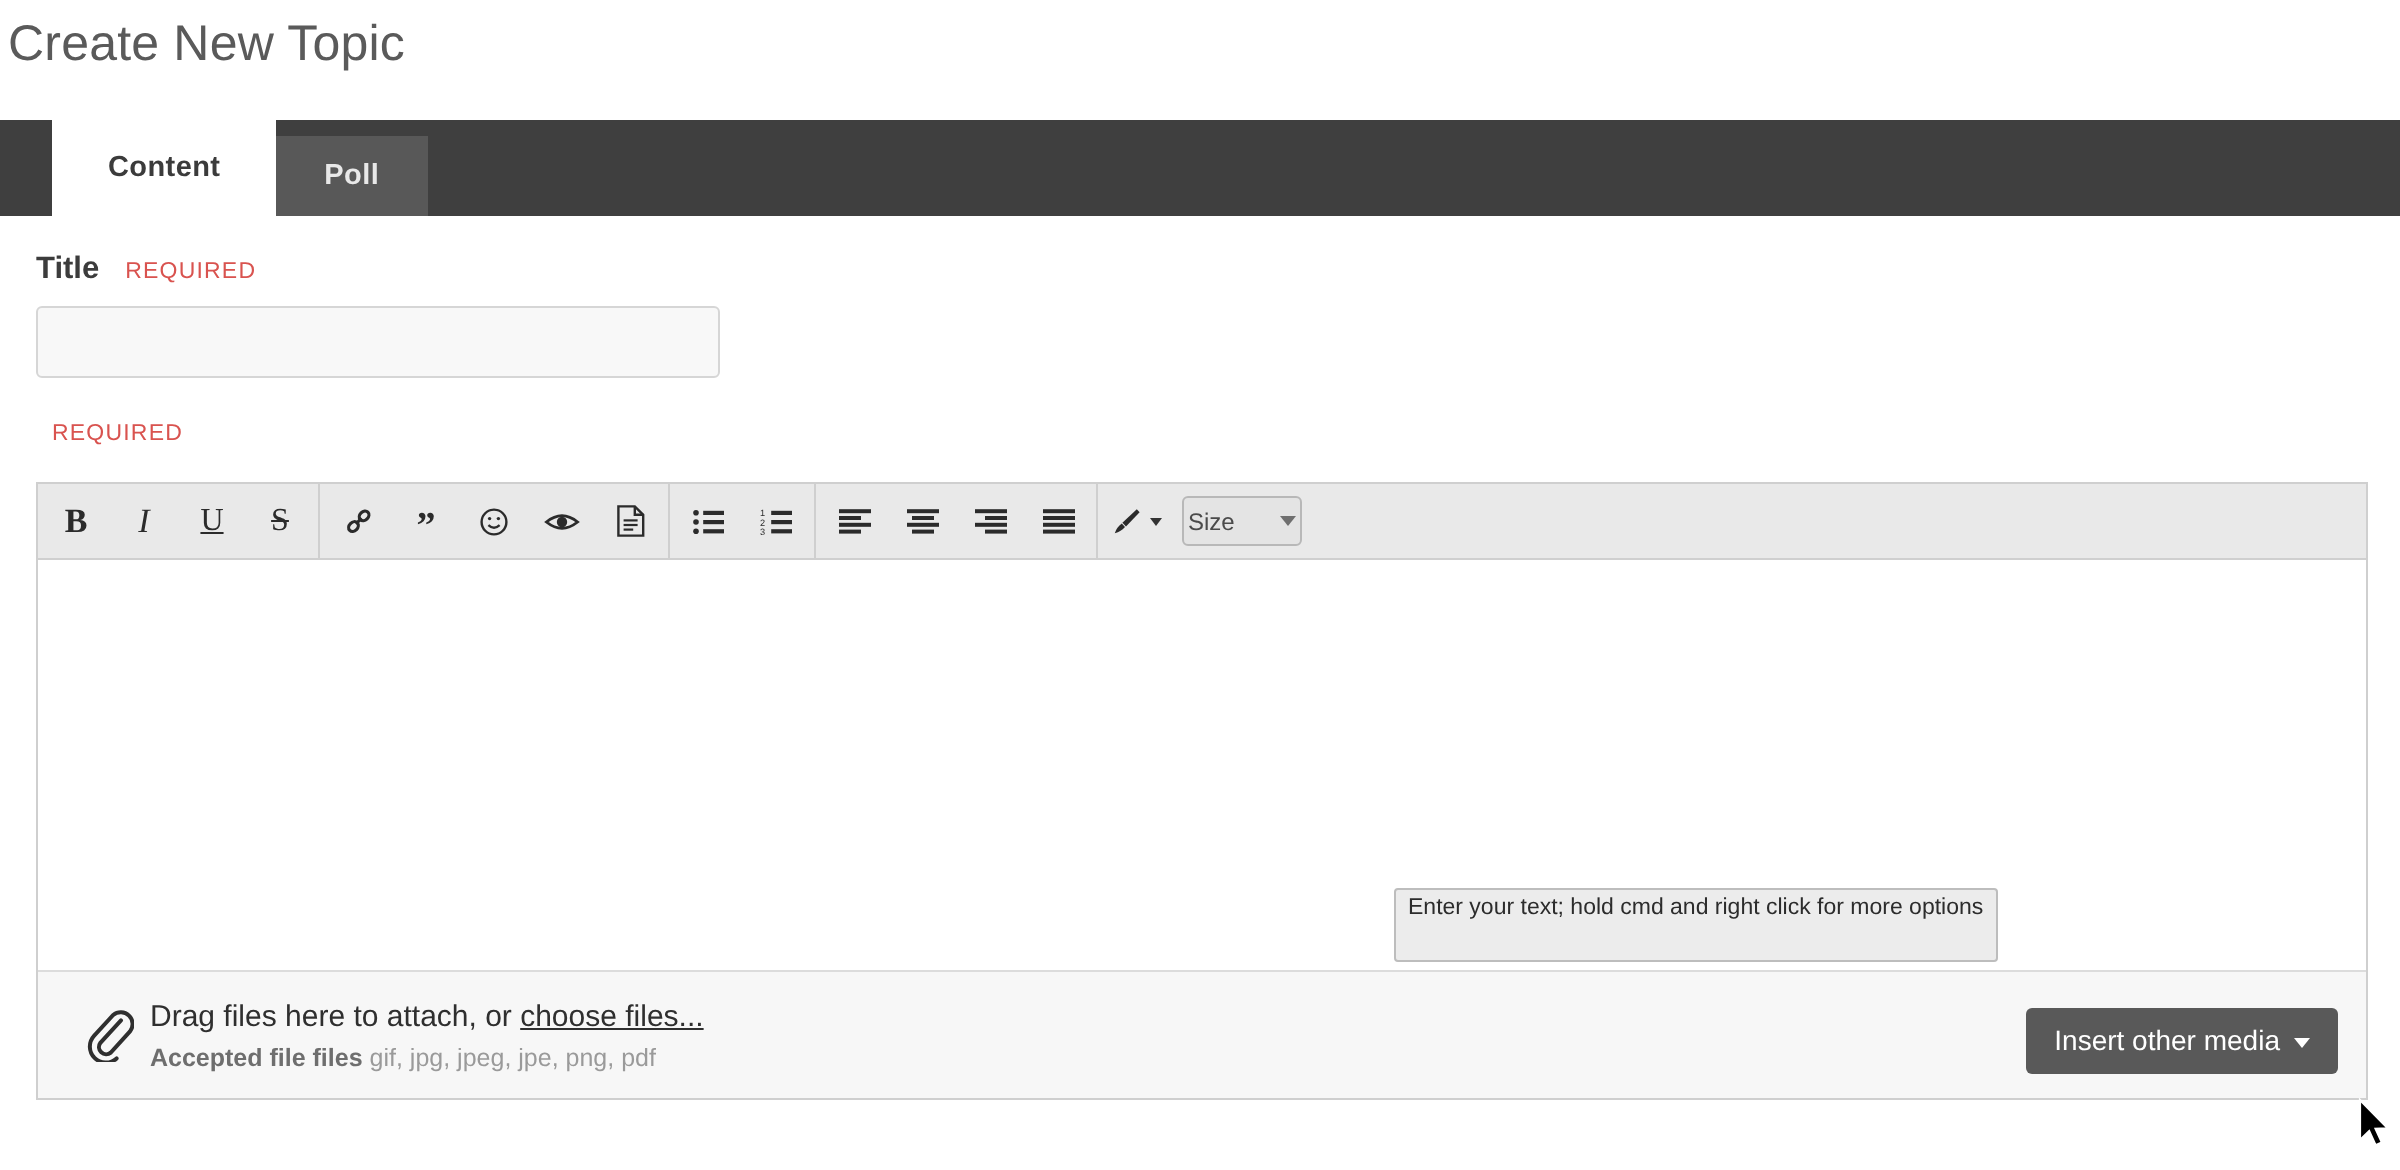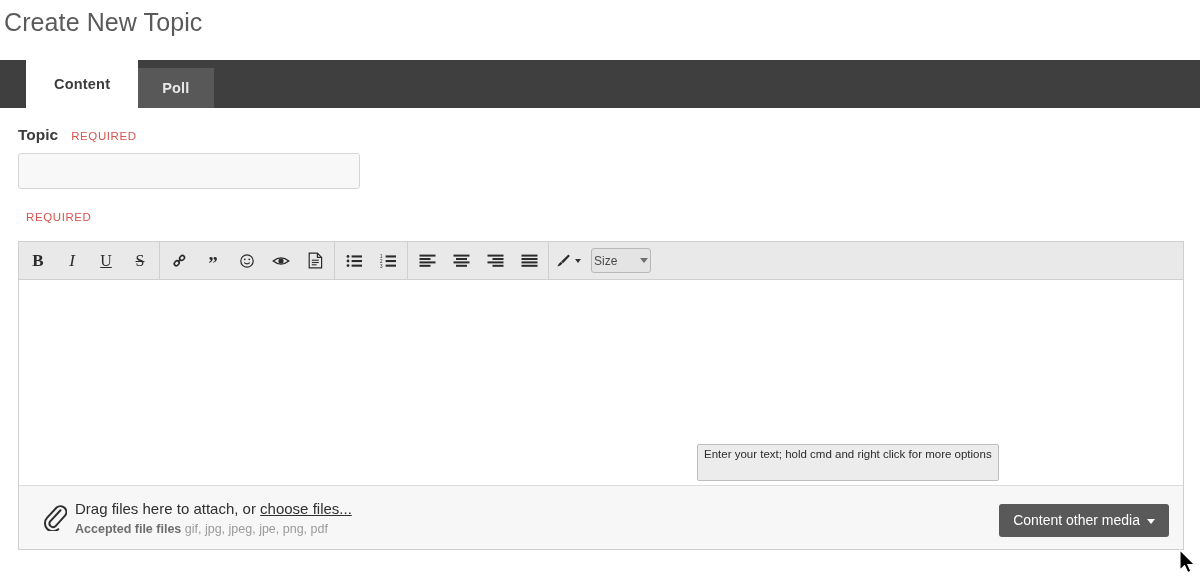--- a/index.html
+++ b/index.html
@@ -242,21 +242,21 @@
 <div class="page-title">Create New Topic</div>
 
 <div class="tabbar">
   <div class="tab tab-content-item">Content</div>
   <div class="tab tab-poll-item">Poll</div>
 </div>
 
 <div class="form-area">
 
   <div class="label-row">
-    <span class="field-label">Topic</span>
+    <span class="field-label">Title</span>
     <span class="required-tag">REQUIRED</span>
   </div>
 
   <input class="title-input" type="text" value="" style="">
 
   <div class="required-tag-standalone">REQUIRED</div>
 
   <div class="editor">
 
     <div class="toolbar">
@@ -407,21 +407,21 @@
     <div class="editor-footer">
       <span class="clip-icon">
         <svg width="25" height="27" viewBox="0 0 25 27" aria-hidden="true">
           <path d="M18.5 6.2 L8.2 17.4 a3.6 3.6 0 0 0 5.2 4.9 L23.0 11.7 a5.9 5.9 0 0 0 -8.4 -8.2 L5.0 13.9 a8.0 8.0 0 0 0 11.3 11.3" fill="none" stroke="#2f2f2f" stroke-width="2.0" stroke-linecap="round"></path>
         </svg>
       </span>
       <div class="attach-text">
         <div class="attach-line1"><span>Drag files here to attach, or </span><a href="#">choose files...</a></div>
         <div class="attach-line2"><b>Accepted file files</b> <span>gif, jpg, jpeg, jpe, png, pdf</span></div>
       </div>
-      <button class="insert-media"><span>Content other media</span><span class="caret-white"></span></button>
+      <button class="insert-media"><span>Insert other media</span><span class="caret-white"></span></button>
     </div>
 
   </div>
 
   <div class="tooltip">Enter your text; hold cmd and right click for more options</div>
 
 </div>
 
 <div class="cursor">
   <svg width="20" height="28" viewBox="0 0 20 28" aria-hidden="true">

